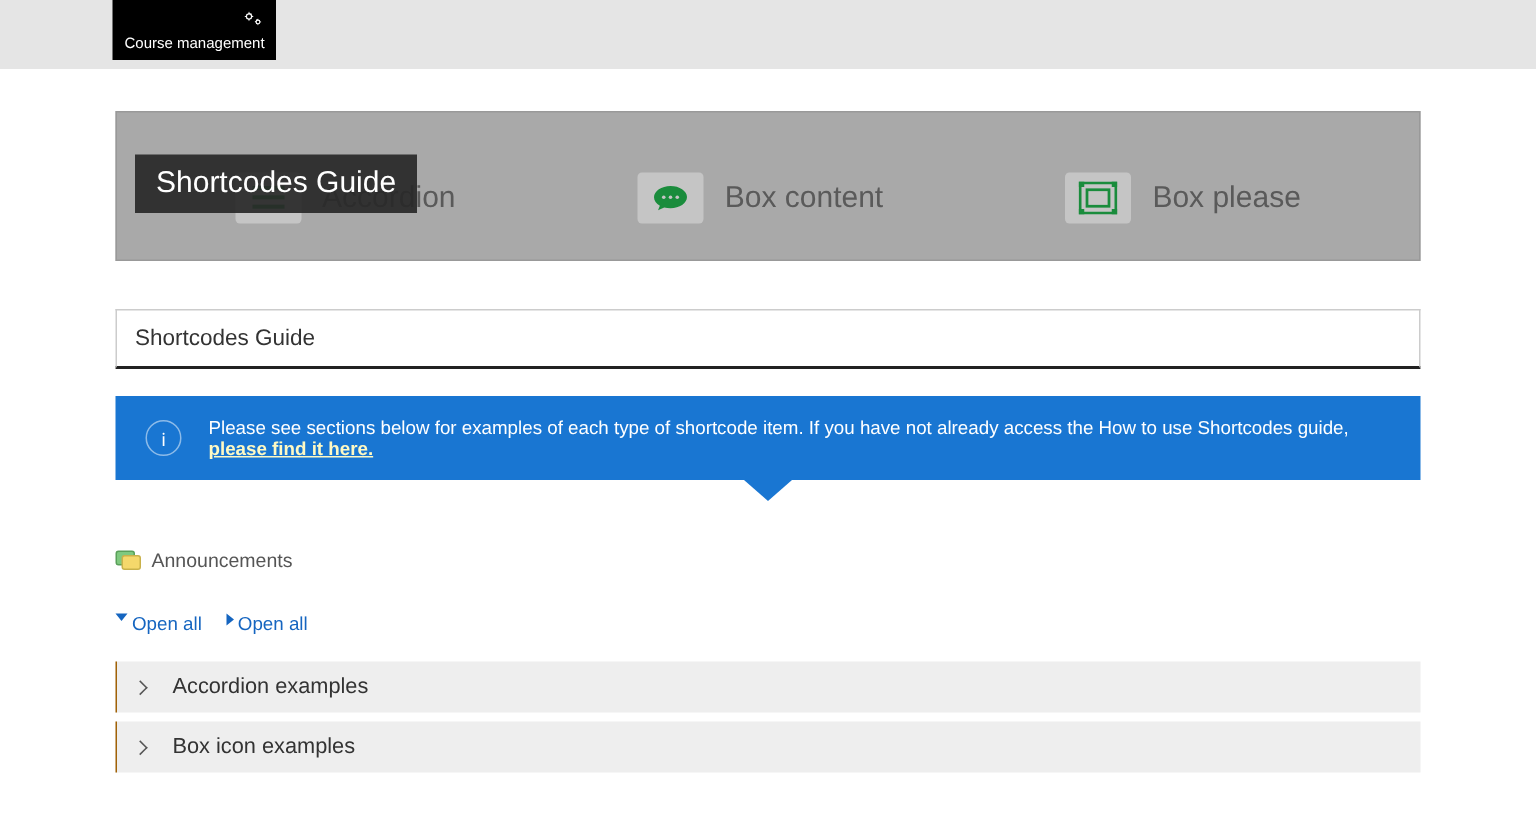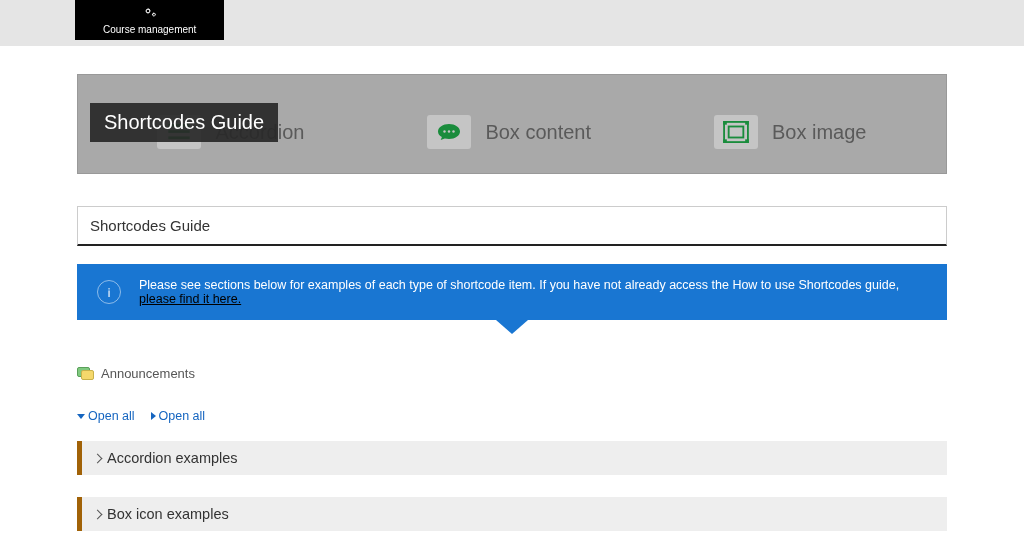--- a/index.html
+++ b/index.html
@@ -10,24 +10,24 @@
     color: #333;
   }
   .topbar {
     background: #e5e5e5;
     height: 46px;
     padding-left: 75px;
   }
   .course-mgmt {
     display: inline-flex;
     flex-direction: column;
-    align-items: center;
+    align-items: flex-end;
     background: #000;
     color: #fff;
-    padding: 6px 28px 5px;
+    padding: 6px 8px 5px;
     font-size: 10px;
     cursor: pointer;
   }
   .course-mgmt .gear { font-size: 14px; line-height: 1; margin-bottom: 2px; }
   .content {
     width: 870px;
     margin: 0 auto;
     padding-top: 28px;
   }
   .hero {
@@ -98,21 +98,21 @@
     width: 24px;
     height: 24px;
     border: 1px solid rgba(255,255,255,0.5);
     border-radius: 50%;
     display: flex;
     align-items: center;
     justify-content: center;
     font-size: 12px;
     flex-shrink: 0;
   }
-  .info-banner a { color: #000000; text-decoration: underline; }
+  .info-banner a { color: #fef9c3; text-decoration: underline; font-weight: bold; }
   .info-banner::after {
     content: "";
     position: absolute;
     left: 50%;
     transform: translateX(-50%);
     bottom: -14px;
     width: 0;
     height: 0;
     border-left: 16px solid transparent;
     border-right: 16px solid transparent;
@@ -136,44 +136,43 @@
   .controls {
     margin-top: 28px;
     display: flex;
     gap: 16px;
     font-size: 12.5px;
   }
   .controls .ctrl {
     color: #1565c0;
     cursor: pointer;
     display: flex;
-    align-items: center;
     gap: 3px;
   }
   .tri-down {
     width: 0; height: 0;
     border-left: 4px solid transparent;
     border-right: 4px solid transparent;
     border-top: 5px solid #1565c0;
   }
   .tri-right {
     width: 0; height: 0;
     border-top: 4px solid transparent;
     border-bottom: 4px solid transparent;
     border-left: 5px solid #1565c0;
   }
   .sections { margin-top: 18px; }
   .section-row {
     background: #eee;
-    border-left: 5px solid #a16207;
+    border-left: 1px solid #a16207;
     padding: 9px 12px;
-    margin-bottom: 22px;
-    display: flex;
-    align-items: center;
-    gap: 4px;
+    margin-bottom: 6px;
+    display: flex;
+    align-items: center;
+    gap: 16px;
     font-size: 14.5px;
     color: #333;
     cursor: pointer;
   }
   .chev {
     width: 7px;
     height: 7px;
     border-right: 1.5px solid #555;
     border-bottom: 1.5px solid #555;
     transform: rotate(-45deg);
@@ -225,21 +224,21 @@
         <div class="iconbox">
           <svg width="26" height="22" viewBox="0 0 28 24">
               <rect x="1" y="1" width="26" height="22" fill="none" stroke="#1a8c3c" stroke-width="2"></rect>
               <rect x="6" y="6" width="16" height="12" fill="none" stroke="#1a8c3c" stroke-width="2"></rect>
               <rect x="0" y="0" width="4" height="4"></rect>
               <rect x="24" y="0" width="4" height="4"></rect>
               <rect x="0" y="20" width="4" height="4"></rect>
               <rect x="24" y="20" width="4" height="4"></rect>
             </svg>
         </div>
-        <span class="label">Box image</span>
+        <span class="label">Box please</span>
       </div>
     </div>
   </div>
 
   <div class="section-header">Shortcodes Guide</div>
 
   <div class="info-banner">
     <div class="info-icon">ℹ</div>
     <div>
       <span>Please see sections below for examples of each type of shortcode item. If you have not already access the How to use Shortcodes guide, </span><a href="#">please find it here.</a>

